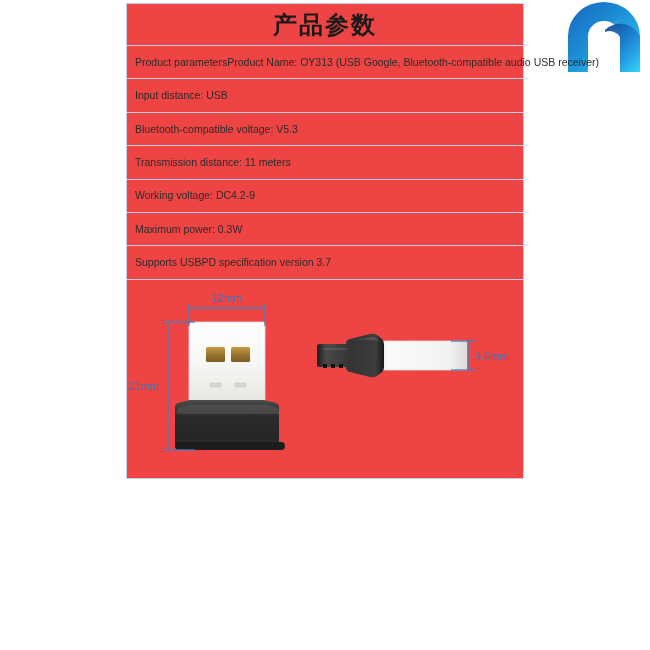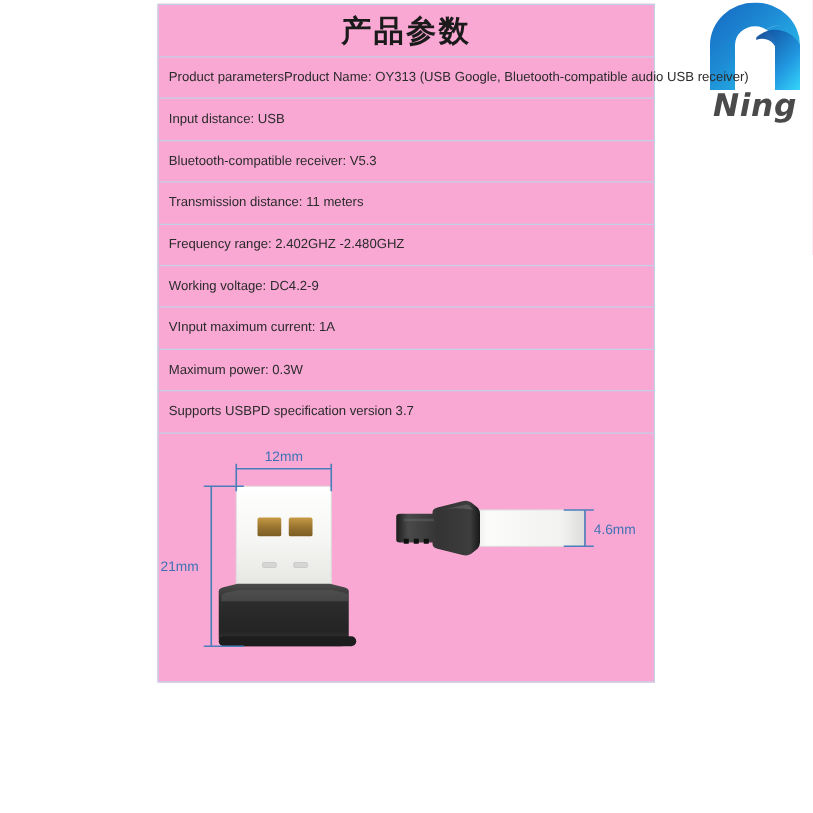--- a/index.html
+++ b/index.html
@@ -47,21 +47,21 @@
   }
 
   
   #spec-table {
     position: absolute;
     left: 126px;
     top: 3px;
     width: 398px;
     box-sizing: border-box;
     border: 1px solid #c3d0e8;
-    background: #f9a8d4;
+    background: #ef4444;
   }
   .spec-row {
     box-sizing: border-box;
     border-bottom: 1px solid #c3d0e8;
     padding: 0 8px;
     display: flex;
     align-items: center;
   }
   .spec-row:last-child { border-bottom: none; }
 
@@ -123,49 +123,42 @@
         </linearGradient>
       </defs>
 
       <path d="M4 70 L4 34 A36 34 0 0 1 76 34 L76 70 L56 70 L56 34 A16 15 0 0 0 24 34 L24 70 Z" fill="url(#archGrad)"></path>
 
       <path d="M41 70 L41 28 A22 22 0 0 1 76 34 L76 70 L56 70 L56 35 A12 12 0 0 0 41 30 Z" fill="url(#archGradInner)" opacity="0.95"></path>
 
       <path d="M41 29 A24 24 0 0 1 62 18 A30 30 0 0 0 41 29 Z" fill="#ffffff" opacity="0.25"></path>
     </svg>
   </div>
-  <div id="brand-wordmark">Ning</div>
 </div>
 
 <div id="spec-table">
 
   <div class="spec-row" id="table-title-row">
     <div id="table-title">产品参数</div>
   </div>
 
   <div class="spec-row spec-item">
     <span class="spec-text">Product parametersProduct Name: OY313 (USB Google, Bluetooth-compatible audio USB receiver)</span>
   </div>
   <div class="spec-row spec-item">
     <span class="spec-text">Input distance: USB</span>
   </div>
   <div class="spec-row spec-item">
-    <span class="spec-text">Bluetooth-compatible receiver: V5.3</span>
+    <span class="spec-text">Bluetooth-compatible voltage: V5.3</span>
   </div>
   <div class="spec-row spec-item">
     <span class="spec-text">Transmission distance: 11 meters</span>
   </div>
   <div class="spec-row spec-item">
-    <span class="spec-text">Frequency range: 2.402GHZ -2.480GHZ</span>
-  </div>
-  <div class="spec-row spec-item">
     <span class="spec-text">Working voltage: DC4.2-9</span>
-  </div>
-  <div class="spec-row spec-item">
-    <span class="spec-text">VInput maximum current: 1A</span>
   </div>
   <div class="spec-row spec-item">
     <span class="spec-text">Maximum power: 0.3W</span>
   </div>
   <div class="spec-row spec-item">
     <span class="spec-text">Supports USBPD specification version 3.7</span>
   </div>
 
   <div class="spec-row" id="diagram-row">
     <svg id="diagram-canvas" viewBox="0 0 396 198" xmlns="http://www.w3.org/2000/svg">

